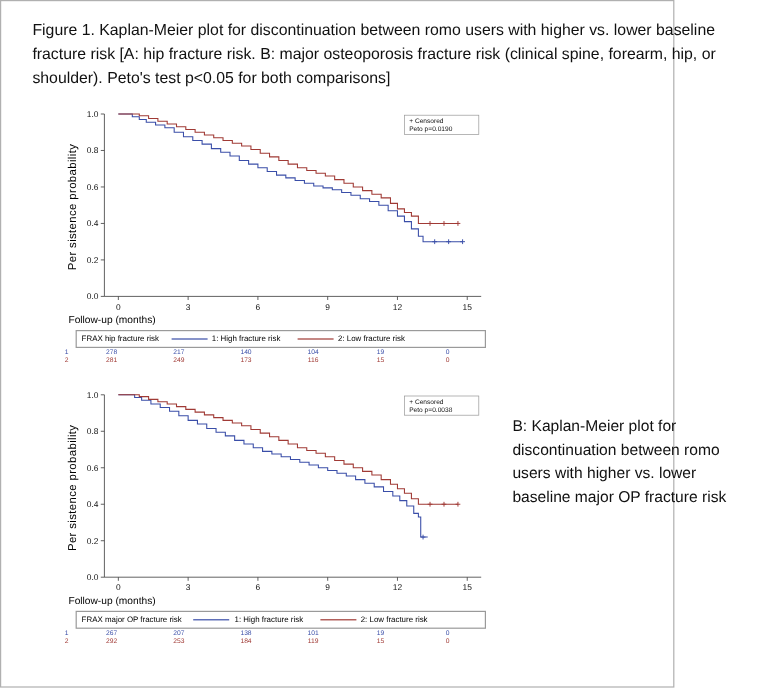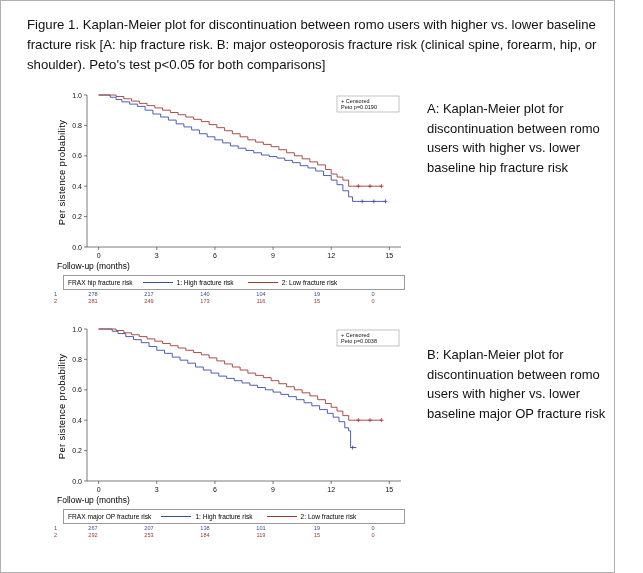--- a/index.html
+++ b/index.html
@@ -9,21 +9,21 @@
   body {
     width: 643px;
     height: 573px;
     background: #ffffff;
     font-family: "Liberation Sans", sans-serif;
     color: #000000;
     overflow: hidden;
   }
   .page {
     position: relative;
-    width: 615px;
+    width: 562px;
     height: 573px;
     box-sizing: border-box;
     border: 1px solid #b0b0b0;
   }
   .caption {
     position: absolute;
     left: 26px;
     top: 14px;
     width: 600px;
     font-size: 13.2px;
@@ -236,21 +236,20 @@
             <span class="idx">2</span>
             <span class="cell">281</span>
             <span class="cell">249</span>
             <span class="cell">173</span>
             <span class="cell">116</span>
             <span class="cell">15</span>
             <span class="cell">0</span>
           </div>
         </div>
       </div>
-      <div class="side-note">A: Kaplan-Meier plot for discontinuation between romo users with higher vs. lower baseline hip fracture risk</div>
     </div>
 
     <div class="panel second">
       <div class="plot-wrap">
         <div class="ylabel">Per sistence probability</div>
         <svg class="chart-svg" id="svg-b" viewBox="0 0 352 190">
             <line x1="30" y1="10" x2="30" y2="162" stroke="#444" stroke-width="0.7"></line>
             <line x1="30" y1="162" x2="344" y2="162" stroke="#444" stroke-width="0.7"></line>
             <line x1="27" y1="162" x2="30" y2="162" stroke="#444" stroke-width="0.7"></line>
             <text x="25" y="164.5" text-anchor="end" font-size="7" fill="#111">0.0</text>

